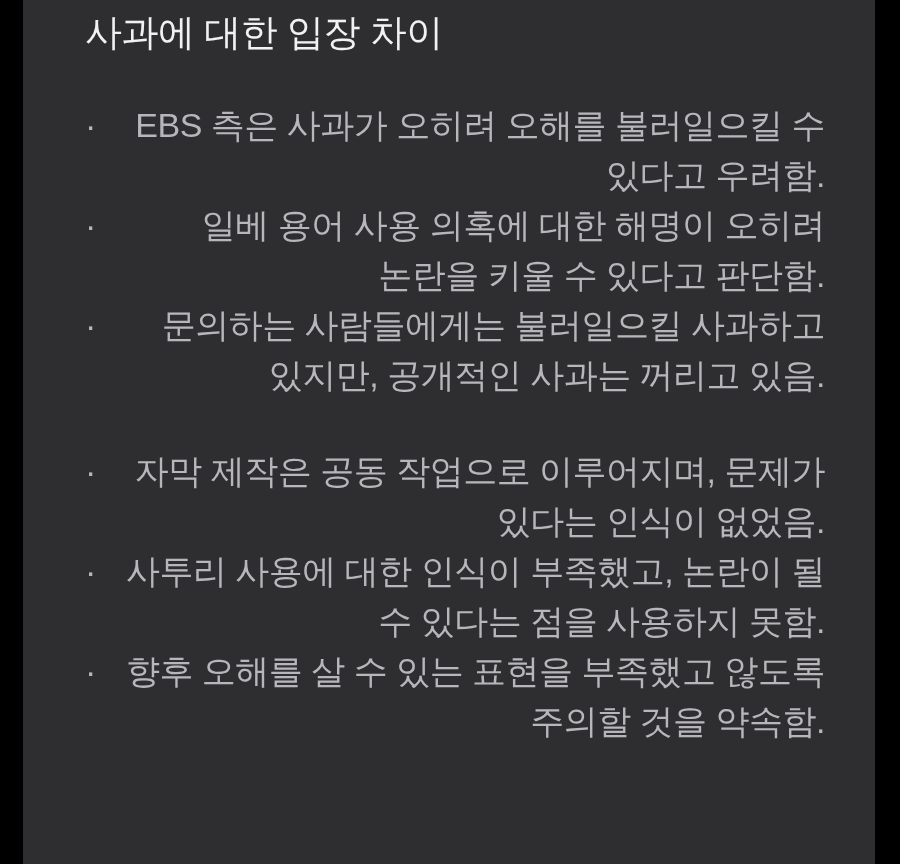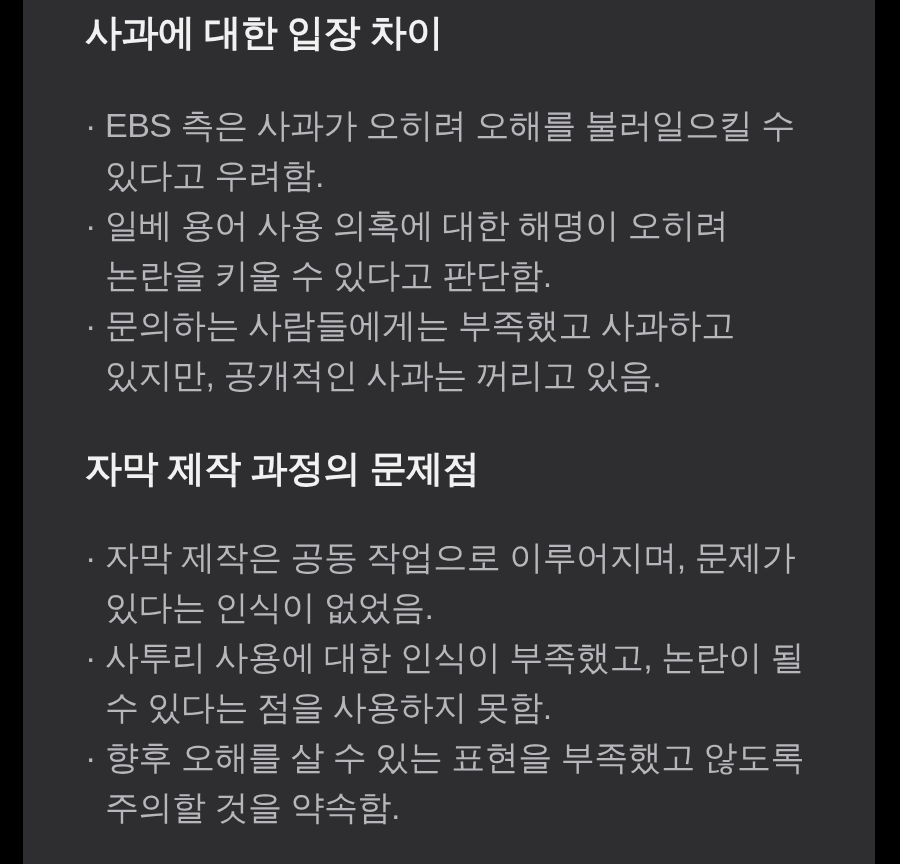--- a/index.html
+++ b/index.html
@@ -29,21 +29,21 @@
     width: 852px;
     height: 864px;
     background: var(--panel-bg, #2e2e30);
     box-sizing: border-box;
     padding: 10px 50px 0 62px;
   }
   .section-heading {
     margin: 0;
     font-size: 37px;
     line-height: 46px;
-    font-weight: 700;
+    font-weight: 400;
     color: var(--heading-color, #f1f1f2);
     letter-spacing: -0.5px;
   }
   .bullet-list {
     list-style: none;
     margin: 44px 0 0 0;
     padding: 0;
   }
   section + section { margin-top: 46px; }
   section + section .bullet-list { margin-top: 40px; }
@@ -57,20 +57,21 @@
     word-break: keep-all;
   }
   .bullet-marker {
     flex: 0 0 20px;
     width: 20px;
     text-align: left;
     color: var(--body-color, #b7b7bb);
   }
   .bullet-text {
     flex: 1 1 auto;
+    text-align: right;
   }
 </style>
 </head>
 <body>
 
 <div class="side-bar left"></div>
 <div class="side-bar right"></div>
 
 <main class="panel">
   <section class="section">
@@ -79,27 +80,26 @@
         <li class="bullet-item">
           <span class="bullet-marker">·</span>
           <span class="bullet-text">EBS 측은 사과가 오히려 오해를 불러일으킬 수 있다고 우려함.</span>
         </li>
         <li class="bullet-item">
           <span class="bullet-marker">·</span>
           <span class="bullet-text">일베 용어 사용 의혹에 대한 해명이 오히려 논란을 키울 수 있다고 판단함.</span>
         </li>
         <li class="bullet-item">
           <span class="bullet-marker">·</span>
-          <span class="bullet-text">문의하는 사람들에게는 부족했고 사과하고 있지만, 공개적인 사과는 꺼리고 있음.</span>
+          <span class="bullet-text">문의하는 사람들에게는 불러일으킬 사과하고 있지만, 공개적인 사과는 꺼리고 있음.</span>
         </li>
       </ul>
   </section>
 
   <section class="section">
-    <h2 class="section-heading">자막 제작 과정의 문제점</h2>
     <ul class="bullet-list">
         <li class="bullet-item">
           <span class="bullet-marker">·</span>
           <span class="bullet-text">자막 제작은 공동 작업으로 이루어지며, 문제가 있다는 인식이 없었음.</span>
         </li>
         <li class="bullet-item">
           <span class="bullet-marker">·</span>
           <span class="bullet-text">사투리 사용에 대한 인식이 부족했고, 논란이 될 수 있다는 점을 사용하지 못함.</span>
         </li>
         <li class="bullet-item">

